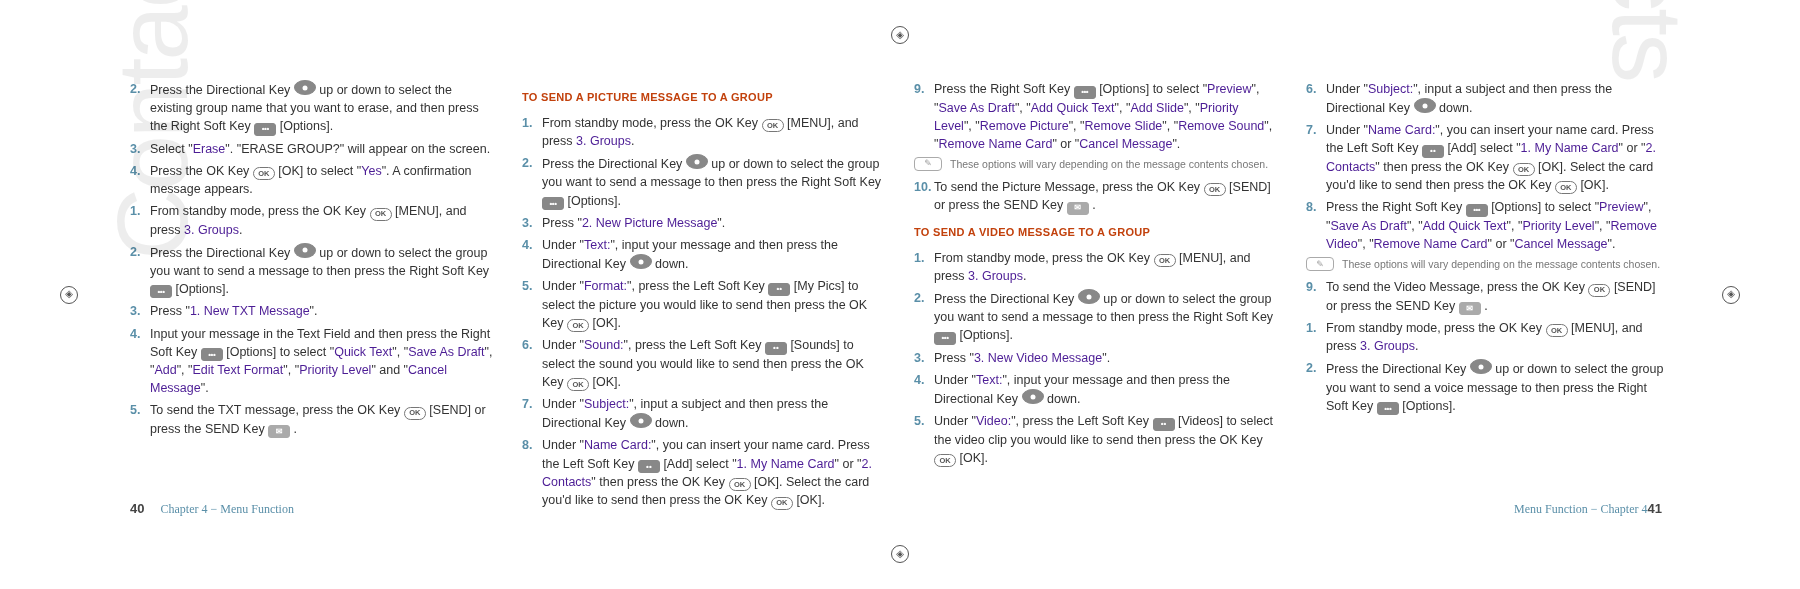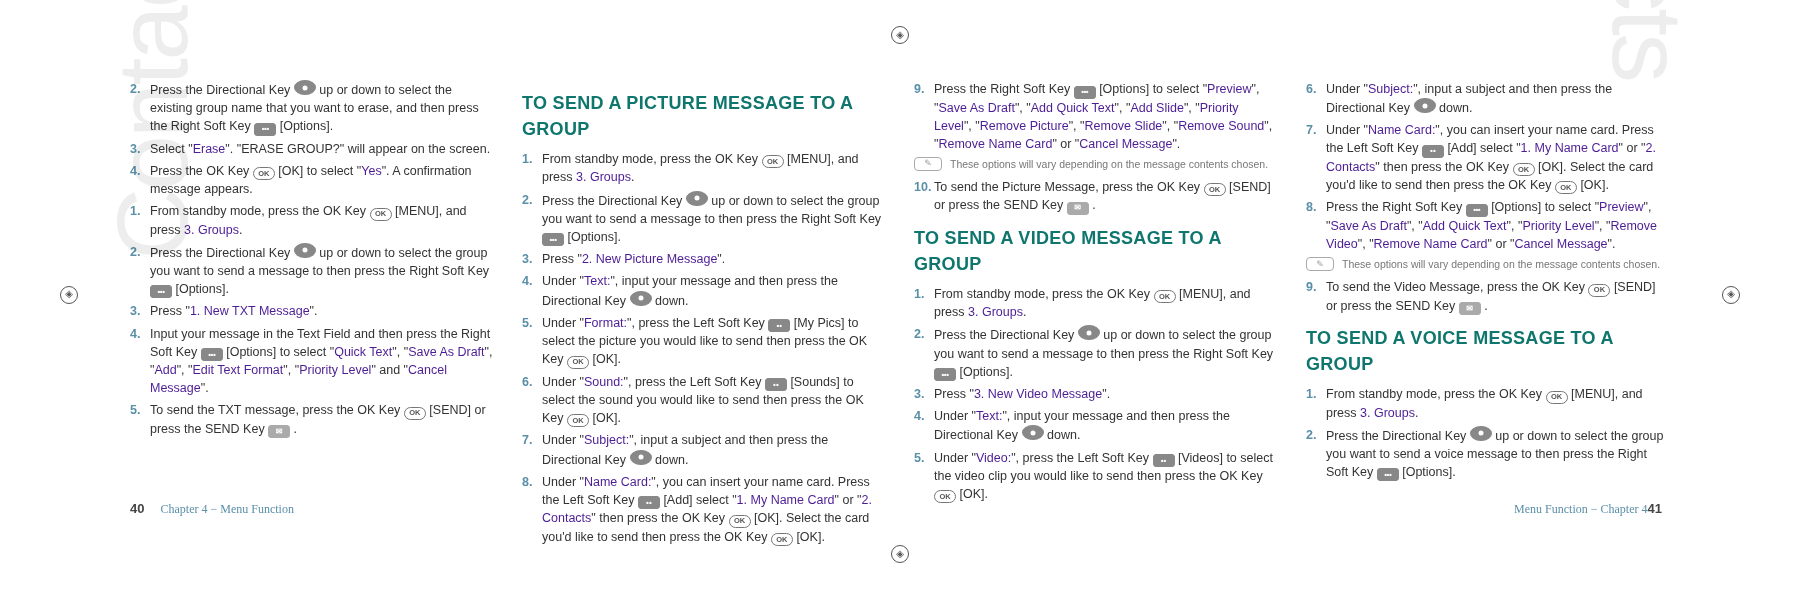--- a/index.html
+++ b/index.html
@@ -64,23 +64,23 @@
     display: flex;
     gap: 28px;
     padding: 20px 70px 0 70px;
   }
   .col {
     flex: 1 1 0;
     min-width: 0;
   }
 
   h2.section {
-    font-size: 18px;
+    font-size: 11px;
     font-weight: 600;
-    color: #0f766e;
+    color: #c2410c;
     letter-spacing: 0.3px;
     margin: 10px 0 8px 0;
   }
 
   ol { list-style: none; }
   ol li {
     display: flex;
     margin-bottom: 4px;
   }
   ol li .num {
@@ -346,21 +346,20 @@
         <div class="note">
           <span class="note-icon">✎</span>
           <span>These options will vary depending on the message contents chosen.</span>
         </div>
         <ol>
           <li>
             <span class="num">9.</span>
             <span class="body">To send the Video Message, press the OK Key <span class="key key-ok"></span> [SEND] or press the SEND Key <span class="key key-send"></span> .</span>
           </li>
         </ol>
-        <h2 class="section">TO SEND A VOICE MESSAGE TO A GROUP</h2>
         <ol>
           <li>
             <span class="num">1.</span>
             <span class="body">From standby mode, press the OK Key <span class="key key-ok"></span> [MENU], and press <span class="accent">3. Groups</span>.</span>
           </li>
           <li>
             <span class="num">2.</span>
             <span class="body">Press the Directional Key <span class="key key-dir"></span> up or down to select the group you want to send a voice message to then press the Right Soft Key <span class="key key-dots"></span> [Options].</span>
           </li>
         </ol>

